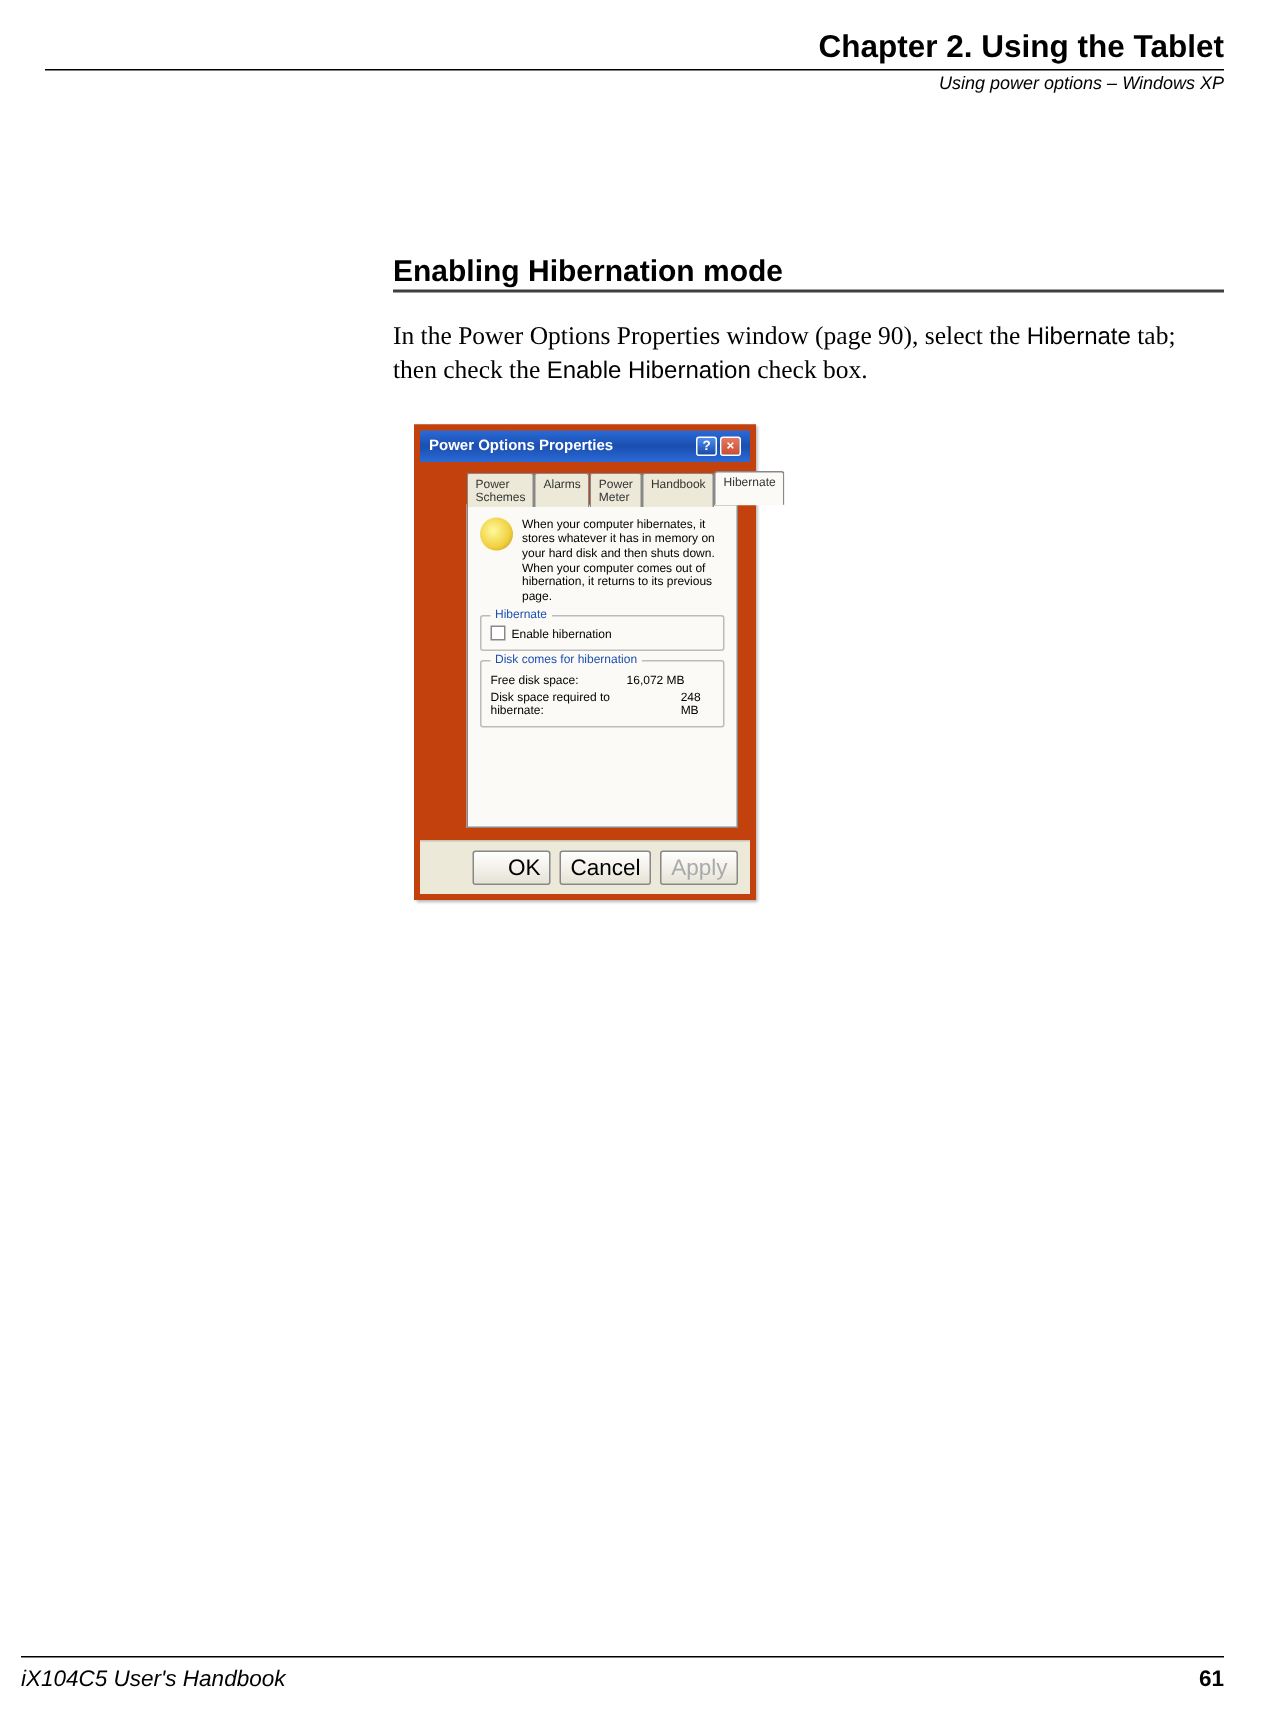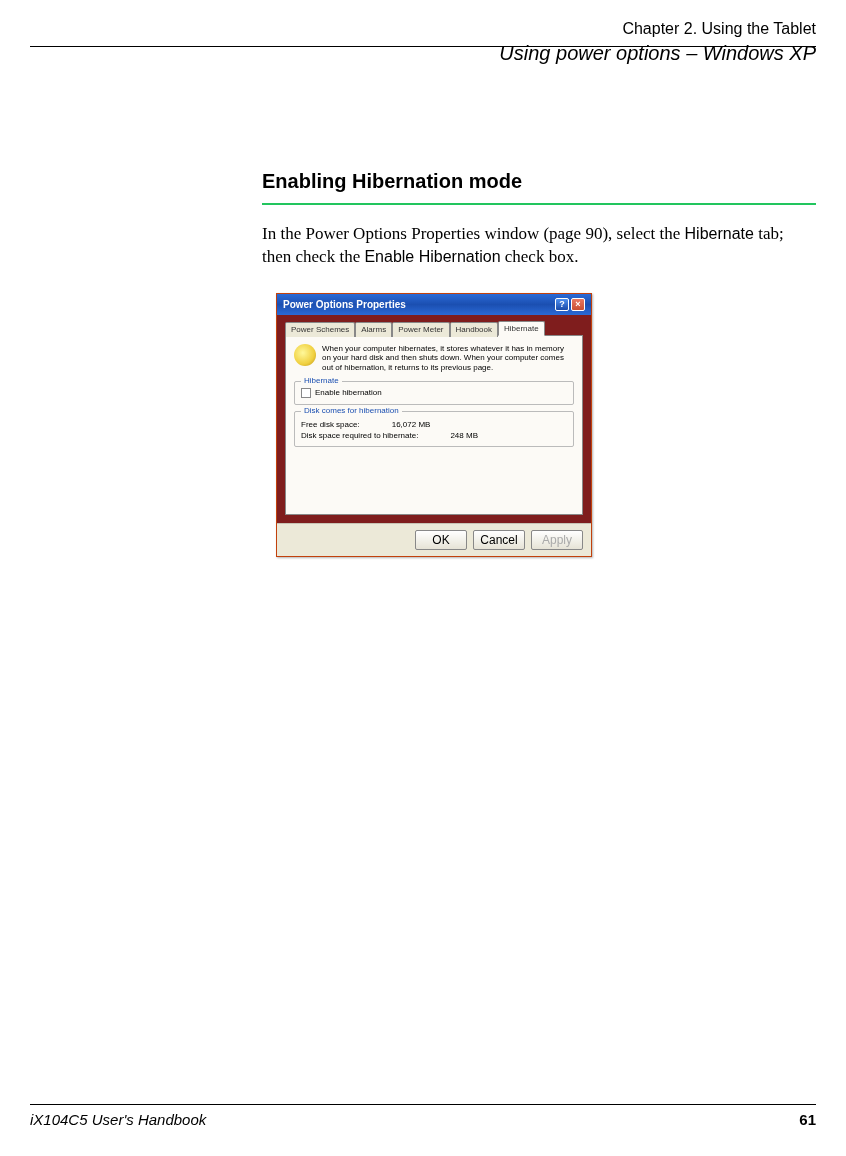--- a/index.html
+++ b/index.html
@@ -12,65 +12,65 @@
     color: #000;
   }
   .header {
     position: absolute;
     top: 20px;
     right: 30px;
     text-align: right;
   }
   .chapter-title {
     font-family: Arial, Helvetica, sans-serif;
-    font-weight: normal;
-    font-size: 16px;
+    font-weight: bold;
+    font-size: 21px;
   }
   .section-title {
     font-family: Arial, Helvetica, sans-serif;
     font-style: italic;
-    font-size: 20px;
+    font-size: 12px;
     margin-top: 4px;
   }
   .header-rule {
     position: absolute;
     top: 46px;
     left: 30px;
     right: 30px;
     border-top: 1px solid #000;
   }
   .content {
     position: absolute;
     top: 170px;
     left: 262px;
     right: 30px;
   }
   .heading {
     font-family: Arial, Helvetica, sans-serif;
     font-weight: bold;
     font-size: 20px;
-    padding-bottom: 10px;
-    border-bottom: 2px solid #22c55e;
+    padding-bottom: 0;
+    border-bottom: 2px solid #404040;
     margin-bottom: 18px;
   }
   .body-text {
     font-size: 17px;
     line-height: 1.35;
   }
   .ui-term {
     font-family: Arial, Helvetica, sans-serif;
     font-size: 16px;
   }
   
   .dialog {
     margin-top: 24px;
     margin-left: 14px;
-    width: 316px;
-    border: 1px solid #c2410c;
-    background: #7f1d1d;
+    width: 228px;
+    border: 4px solid #c2410c;
+    background: #c2410c;
     box-shadow: 1px 1px 2px rgba(0,0,0,0.3);
     font-family: Tahoma, Arial, sans-serif;
     font-size: 9px;
     filter: blur(0.3px);
   }
   .dialog-titlebar {
     background: linear-gradient(to bottom, #2a6ad6 0%, #1b4fb1 50%, #2a6ad6 100%);
     color: #fff;
     padding: 4px 6px;
     display: flex;
@@ -92,20 +92,21 @@
     font-size: 9px;
     text-align: center;
     line-height: 11px;
     font-family: Arial, sans-serif;
   }
   .dialog-title-buttons .close-btn {
     background: linear-gradient(to bottom, #e87760, #c94f32);
   }
   .dialog-body {
     padding: 6px 8px 8px 8px;
+    margin-left: 23px;
   }
   .tabs {
     display: flex;
     gap: 0;
     margin-bottom: -1px;
   }
   .tab {
     background: #ece9d8;
     border: 1px solid #888;
     border-bottom: none;
@@ -182,32 +183,32 @@
     display: flex;
     justify-content: flex-end;
     gap: 6px;
     padding: 6px 8px;
     background: #ece9d8;
     border-top: 1px solid #c8c4b4;
   }
   .dlg-btn {
     min-width: 52px;
     padding: 2px 6px;
-    font-size: 12px;
+    font-size: 15px;
     background: linear-gradient(to bottom, #fff, #e6e3d6);
     border: 1px solid #888;
     border-radius: 2px;
-    text-align: center;
+    text-align: right;
     color: #000;
   }
   .dlg-btn.disabled { color: #aaa; }
   .footer {
     position: absolute;
     bottom: 28px;
-    left: 30px;
+    left: 14px;
     right: 30px;
     border-top: 1px solid #000;
     padding-top: 6px;
     display: flex;
     justify-content: space-between;
     font-family: Arial, Helvetica, sans-serif;
     font-style: italic;
     font-size: 15px;
   }
   .footer .page-num {

